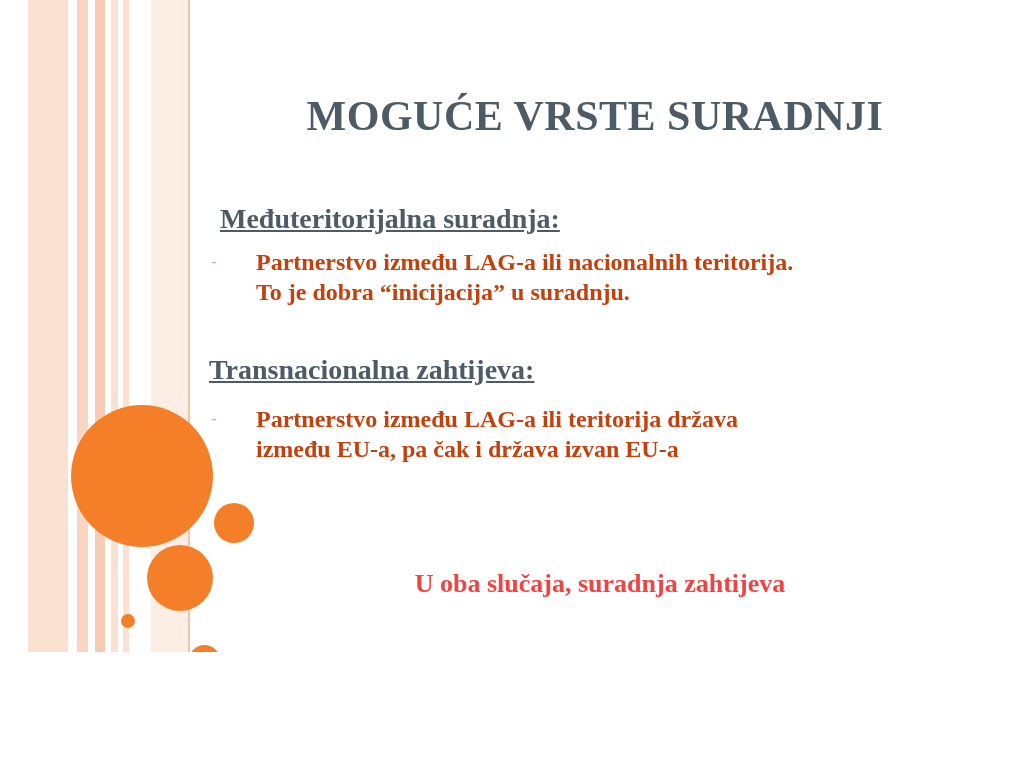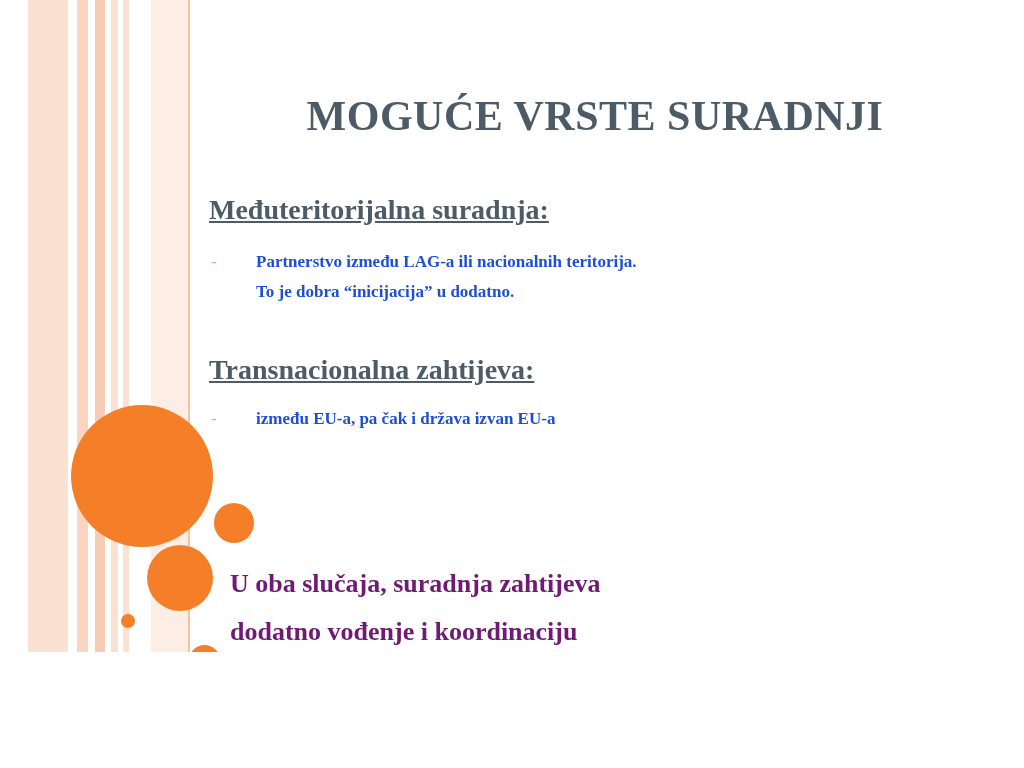--- a/index.html
+++ b/index.html
@@ -66,21 +66,21 @@
   .heading {
     position: absolute;
     left: 9px;
     font-family: "Liberation Serif", serif;
     font-size: 28px;
     font-weight: bold;
     color: #4d5b66;
     text-decoration: underline;
     white-space: nowrap;
   }
-  .heading.h1 { top: 194px; }
+  .heading.h1 { top: 203px; margin-left: 11px; }
   .heading.h2 { top: 354px; }
 
   .bullet {
     position: absolute;
     left: 9px;
     width: 740px;
     display: flex;
     align-items: flex-start;
   }
   .bullet.b1 { top: 247px; }
@@ -89,36 +89,36 @@
     width: 47px;
     flex: 0 0 47px;
     color: #e0a98c;
     font-size: 17px;
     line-height: 30px;
     padding-left: 2px;
     box-sizing: border-box;
   }
   .bullet .btext {
     font-family: "Liberation Serif", serif;
-    font-size: 17px;
+    font-size: 24px;
     font-weight: bold;
-    color: #1d4ed8;
+    color: #c2410c;
     line-height: 30px;
   }
 
   .closing {
     position: absolute;
     left: 30px;
     top: 560px;
     width: 740px;
-    text-align: left;
+    text-align: center;
     font-family: "Liberation Serif", serif;
     font-size: 26px;
     font-weight: bold;
-    color: #701a75;
+    color: #ef4444;
     line-height: 48px;
   }
 </style>
 </head>
 <body>
 
 <div class="slide">
 
   <div class="bands">
     <div class="band" style="left:0px;   width:28px; background:#ffffff;"></div>
@@ -145,31 +145,31 @@
 
   <div class="content">
 
     <div class="title">MOGUĆE VRSTE SURADNJI</div>
 
     <div class="heading h1">Međuteritorijalna suradnja:</div>
     <div class="bullet b1">
       <div class="dash">-</div>
       <div class="btext">
         <div>Partnerstvo između LAG-a ili nacionalnih teritorija.</div>
-        <div>To je dobra “inicijacija” u dodatno.</div>
+        <div>To je dobra “inicijacija” u suradnju.</div>
       </div>
     </div>
 
     <div class="heading h2">Transnacionalna zahtijeva:</div>
     <div class="bullet b2">
       <div class="dash">-</div>
       <div class="btext">
+        <div>Partnerstvo između LAG-a ili teritorija država</div>
         <div>između EU-a, pa čak i država izvan EU-a</div>
       </div>
     </div>
 
     <div class="closing">
       <div>U oba slučaja, suradnja zahtijeva</div>
-      <div>dodatno vođenje i koordinaciju</div>
     </div>
 
   </div>
 </div>
 
 </body></html>

